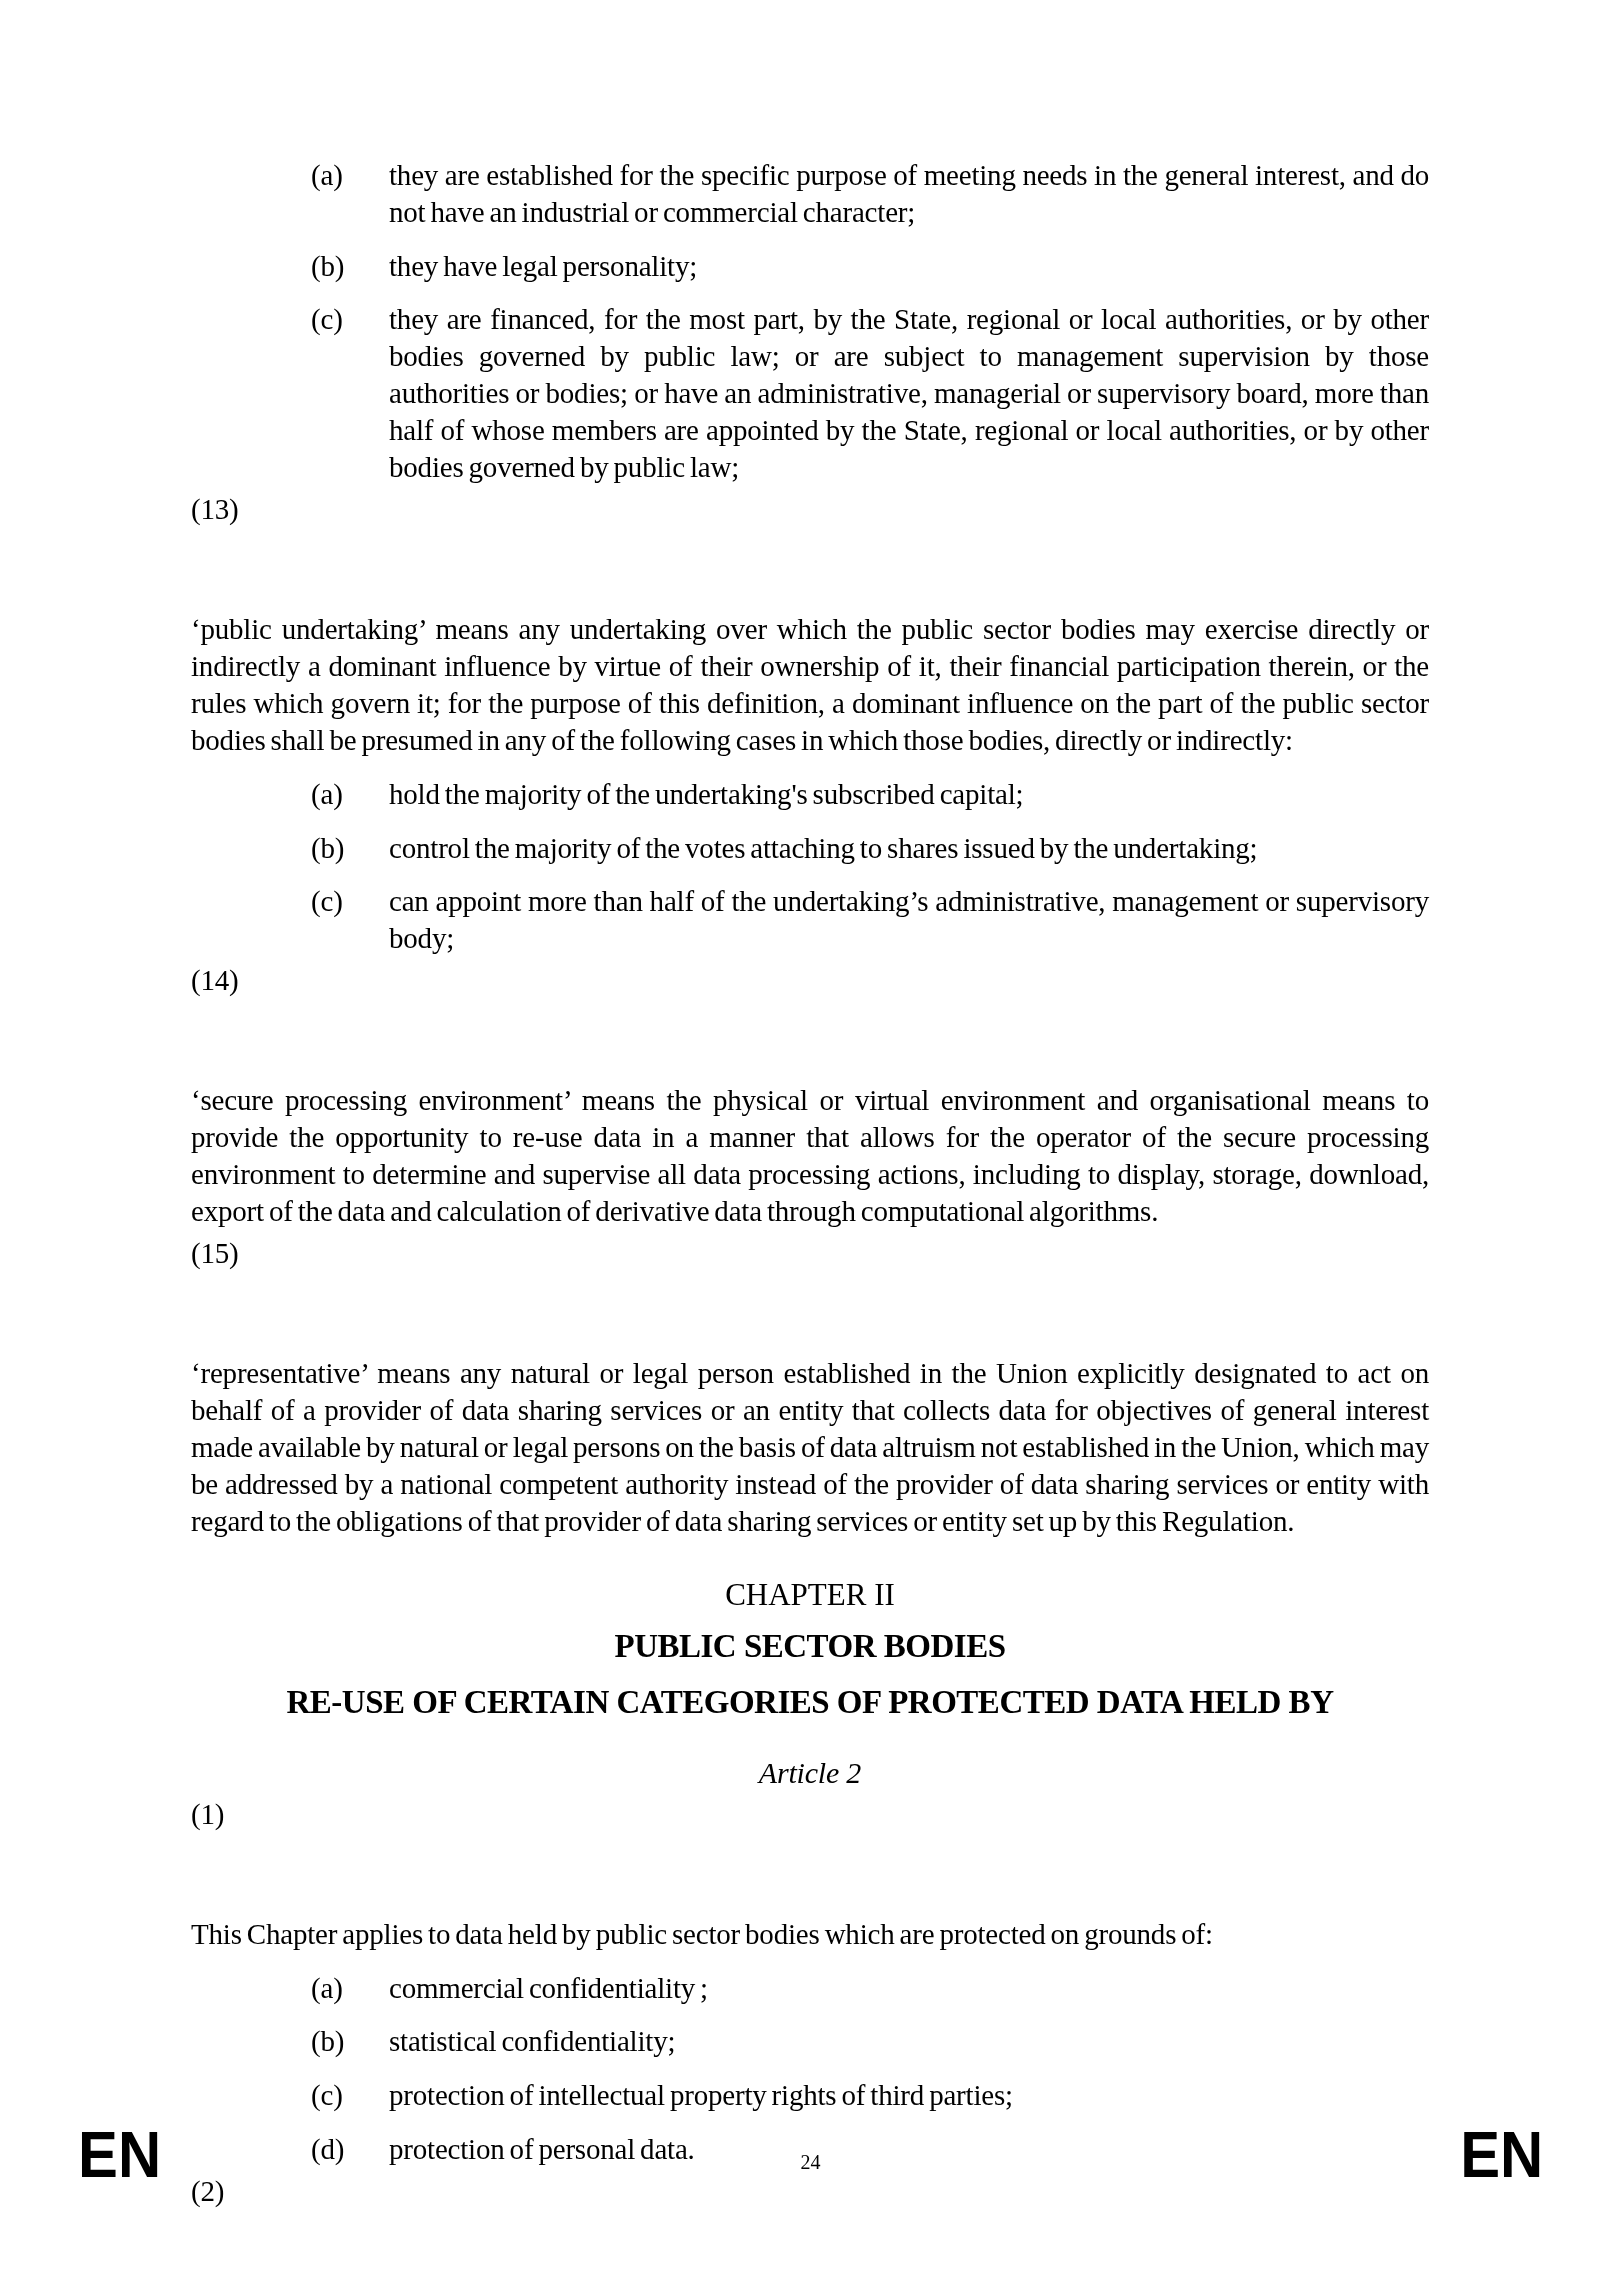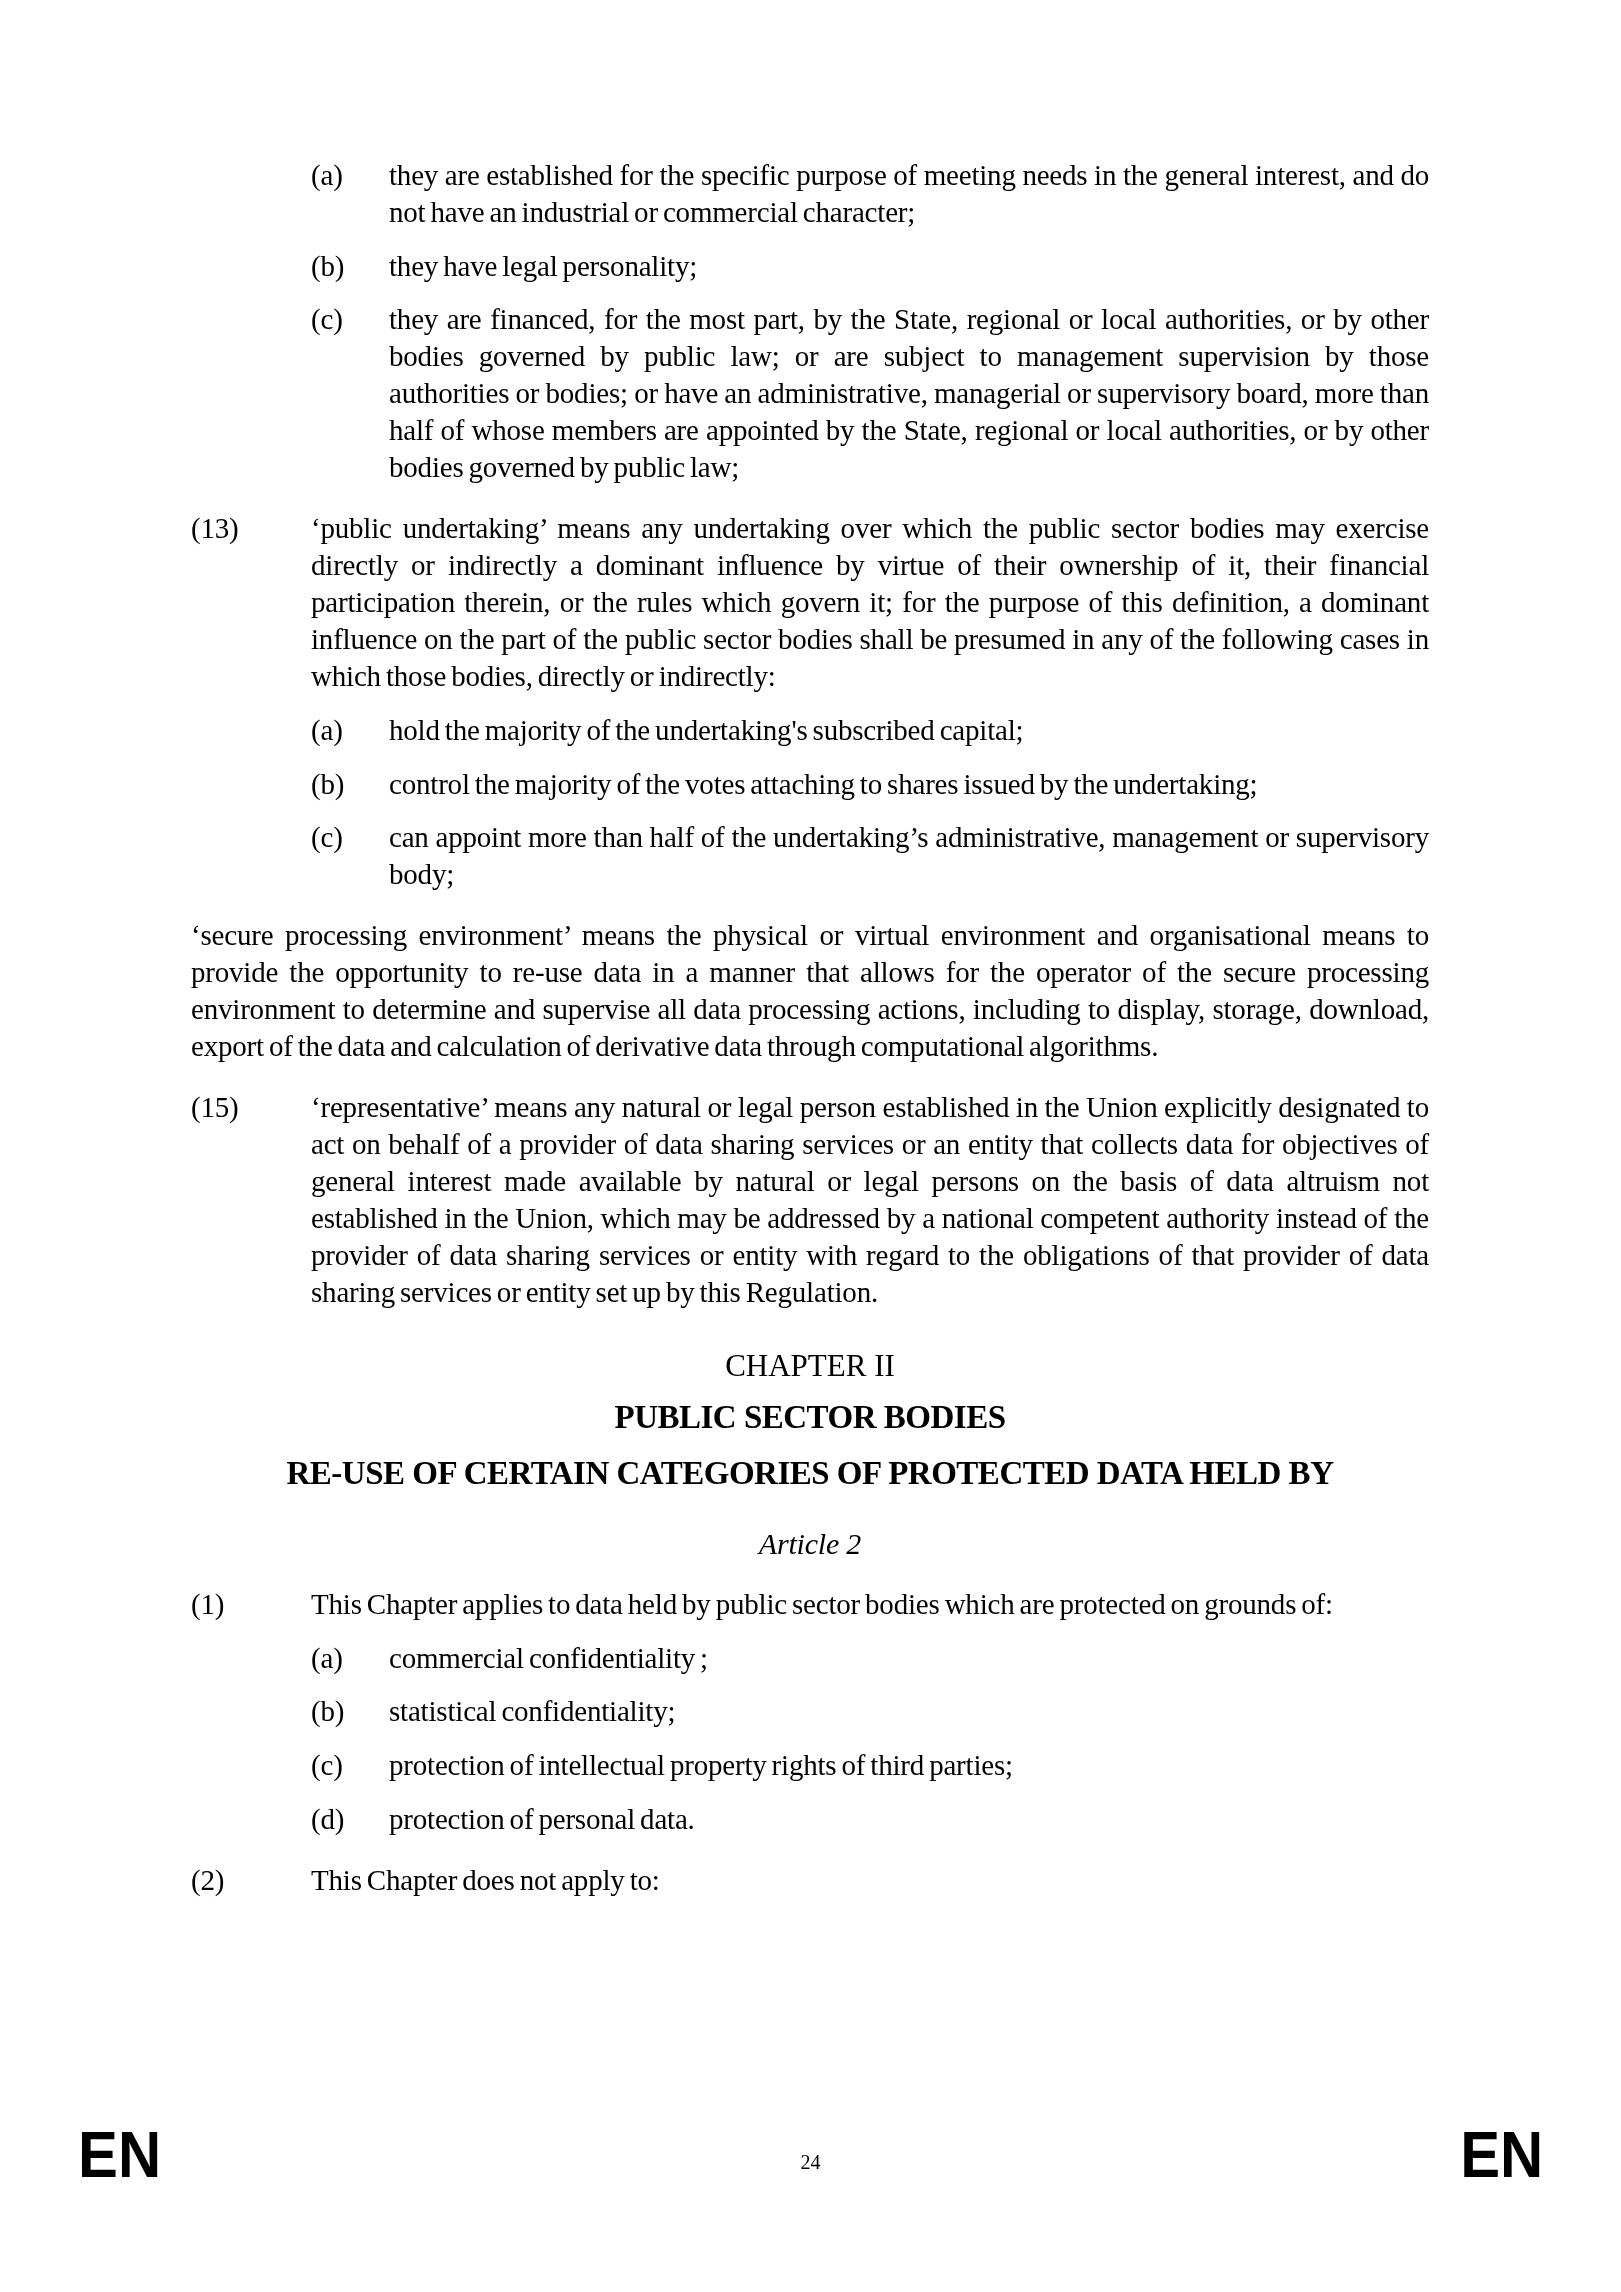--- a/index.html
+++ b/index.html
@@ -19,21 +19,22 @@
     left: 191px;
     top: 157px;
     width: 1238px;
     font-size: 29px;
     line-height: 37px;
     letter-spacing: -0.2px;
   }
   
   .li1 {
     display: flex;
-    margin-top: 24px;
+    margin-top: 5px;
+    flex-direction: column;
   }
   .li1 > .num {
     width: 120px;
     flex: 0 0 120px;
   }
   
   .li2 {
     display: flex;
     margin-left: 120px;
     margin-top: 16.7px;
@@ -134,20 +135,21 @@
       <span class="marker">(b)</span>
       <div class="body">control the majority of the votes attaching to shares issued by the undertaking;</div>
     </div>
 
     <div class="li2">
       <span class="marker">(c)</span>
       <div class="body">can appoint more than half of the undertaking’s administrative, management or supervisory body;</div>
     </div>
 
     <div class="li1">
+      <span class="num">(14)</span>
       <div class="body">‘secure processing environment’ means the physical or virtual environment and organisational means to provide the opportunity to re-use data in a manner that allows for the operator of the secure processing environment to determine and supervise all data processing actions, including to display, storage, download, export of the data and calculation of derivative data through computational algorithms.</div>
     </div>
 
     <div class="li1">
       <span class="num">(15)</span>
       <div class="body">‘representative’ means any natural or legal person established in the Union explicitly designated to act on behalf of a provider of data sharing services or an entity that collects data for objectives of general interest made available by natural or legal persons on the basis of data altruism not established in the Union, which may be addressed by a national competent authority instead of the provider of data sharing services or entity with regard to the obligations of that provider of data sharing services or entity set up by this Regulation.</div>
     </div>
 
     <div class="chapter-heading">CHAPTER II</div>
 

